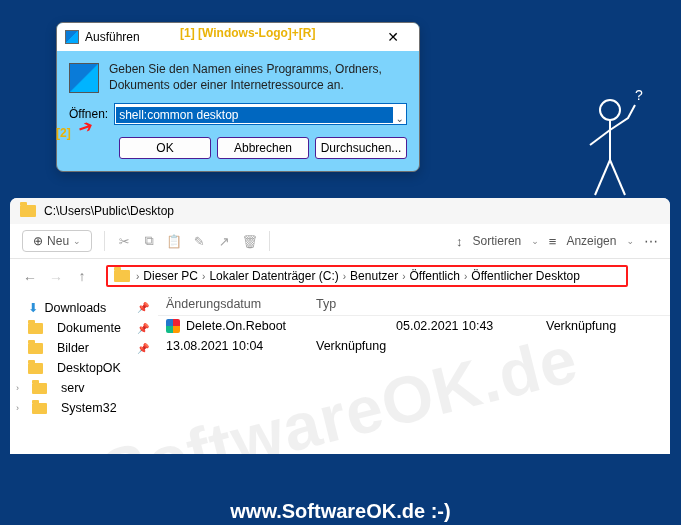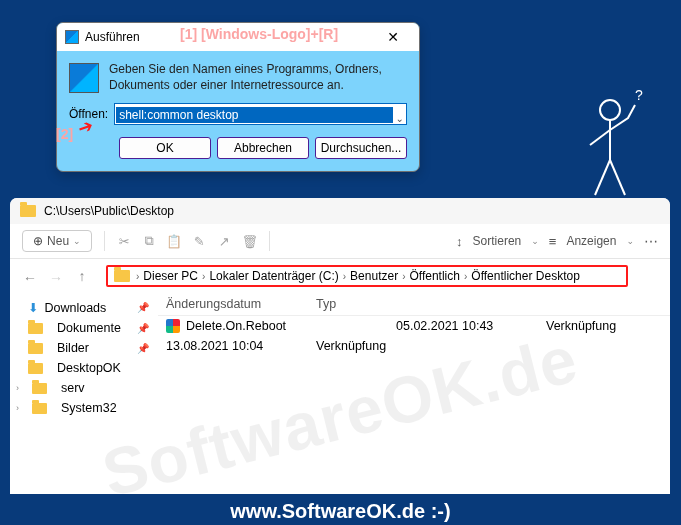--- a/index.html
+++ b/index.html
@@ -15,28 +15,28 @@
 .run-desc { font-size: 12px; color: #222; line-height: 1.35; }
 .run-row { display: flex; align-items: center; gap: 6px; padding: 10px 12px 8px; }
 .run-label { font-size: 12px; }
 .run-combo { display: flex; align-items: flex-end; flex: 1; border: 1px solid #0067c0; height: 22px; background: #fff; }
 .run-combo-sel { flex: 1; background: #0067c0; color: #fff; font-size: 12px; padding: 1px 3px; margin: 1px; }
 .run-combo-arrow { color: #555; font-size: 10px; padding: 0 2px; }
 .run-buttons { display: flex; gap: 6px; justify-content: flex-end; padding: 4px 12px 12px; }
 .run-btn { min-width: 92px; height: 22px; font-size: 12px; background: #fdfdfd; border: 1px solid #4c1d95; border-radius: 3px; }
 
 
-.ann { position: absolute; color: #fca5a5; font-weight: 700; font-size: 14px; }
+.ann { position: absolute; color: #eab308; font-weight: 700; font-size: 12px; }
 .ann1 { left: 180px; top: 26px; }
 .ann2 { left: 56px; top: 126px; }
 .ann3 { left: 184px; top: 203px; }
 .arrow2 { position: absolute; left: 78px; top: 116px; color: #ff1a1a; font-size: 18px; transform: rotate(-20deg); }
 
 
-.explorer { position: absolute; left: 10px; top: 198px; width: 660px; height: 296px; background: #fff; border-radius: 7px 7px 0 0; overflow: hidden; }
+.explorer { position: absolute; left: 10px; top: 198px; width: 660px; height: 256px; background: #fff; border-radius: 7px 7px 0 0; overflow: hidden; }
 .exp-titlebar { display: flex; align-items: center; padding: 6px 10px; font-size: 12px; background: #f6f6f6; }
 .folder-icon { width: 16px; height: 12px; background: #f8c646; border-radius: 1px; margin-right: 8px; position: relative; }
 .folder-icon::before { content:''; position:absolute; top:-3px; left:0; width:7px; height:3px; background:#f8c646; border-radius:1px 1px 0 0; }
 .exp-toolbar { display: flex; align-items: center; gap: 10px; padding: 6px 12px; border-bottom: 1px solid #e5e5e5; font-size: 13px; color: #555; }
 .tb-new { display: flex; align-items: center; gap: 4px; border: 1px solid #ccc; border-radius: 4px; padding: 3px 10px; font-size: 12px; }
 .tb-chip { color:#444; }
 .tb-icon { width: 15px; opacity: .55; text-align:center; }
 .tb-sep { width: 1px; height: 20px; background: #e1e1e1; margin: 0 2px; }
 .tb-right { margin-left: auto; display: flex; align-items: center; gap: 10px; }
 .tb-label { font-size: 12px; }

